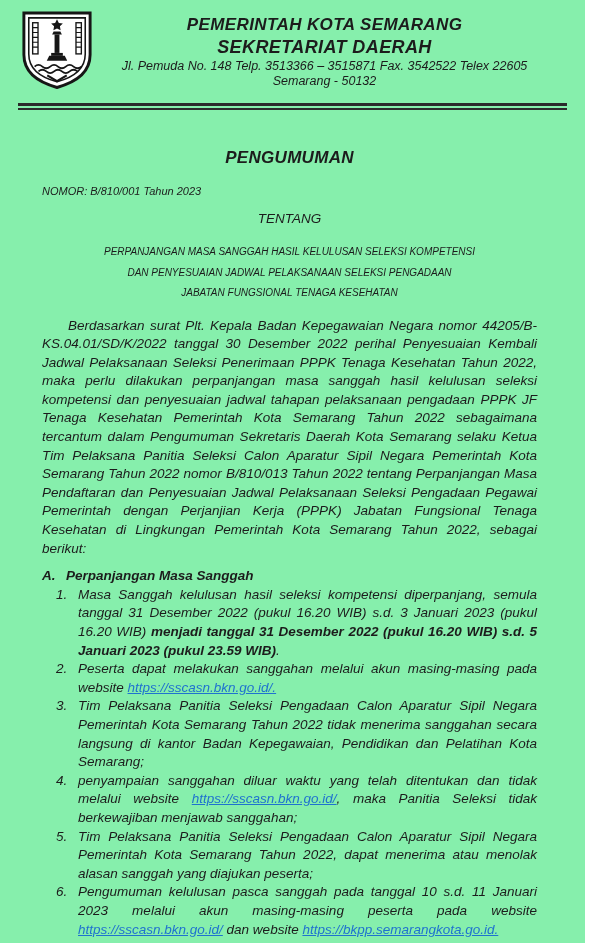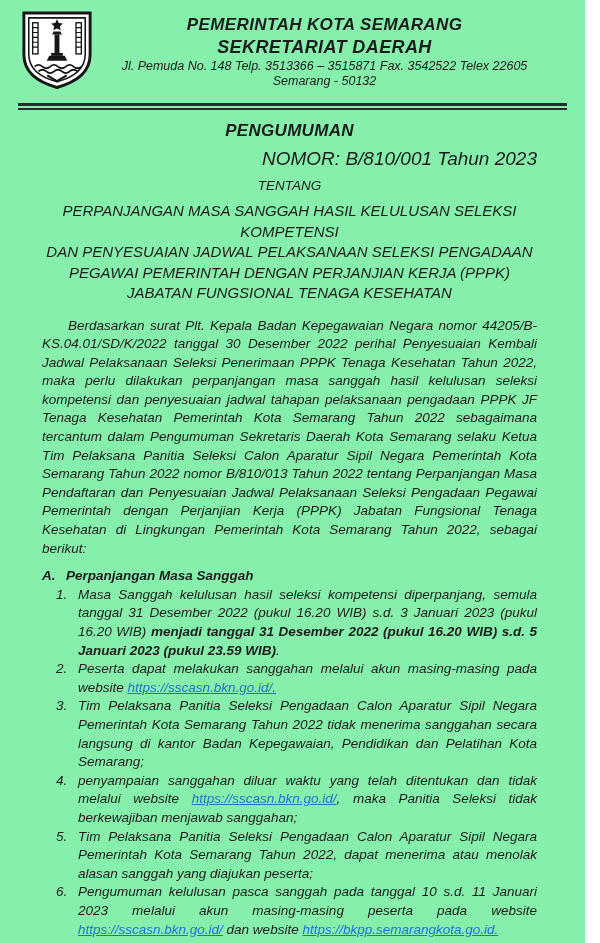--- a/index.html
+++ b/index.html
@@ -11,24 +11,24 @@
   .letterhead { display:flex; align-items:center; padding:10px 30px 6px 20px; }
   .logo { flex:0 0 74px; width:74px; }
   .lh-text { flex:1; text-align:center; }
   .lh-agency { font-size:17px; font-weight:bold; letter-spacing:.4px; line-height:20px; }
   .lh-dept   { font-size:18px; font-weight:bold; letter-spacing:.4px; line-height:24px; }
   .lh-addr   { font-size:12.5px; line-height:15px; }
   .rule { margin:3px 18px 0 18px; height:2px;
           border-top:3px solid #2b2b2b; border-bottom:2px solid #2b2b2b; }
   
   .content { padding:0 48px 0 42px; }
-  .doc-heading { text-align:center; font-weight:bold; font-size:17px; margin-top:11px; letter-spacing:.3px; }
-  .doc-number  { text-align:right; font-size:19px; margin-top:7px; }
-  .doc-tentang { text-align:center; font-size:13.5px; margin-top:8px; }
-  .doc-subject { text-align:center; font-size:15px; line-height:20.5px; margin-top:8px; }
+  .doc-heading { text-align:center; font-weight:bold; font-size:17px; margin-top:38px; letter-spacing:.3px; }
+  .doc-number  { text-align:left; font-size:11px; margin-top:17px; }
+  .doc-tentang { text-align:center; font-size:13.5px; margin-top:14px; }
+  .doc-subject { text-align:center; font-size:10px; line-height:20.5px; margin-top:16px; }
   .opening { font-size:13.5px; line-height:18.6px; text-align:justify;
              text-indent:26px; margin:13px 0 0 0; }
   .section-head { display:flex; font-weight:bold; font-size:13.5px; line-height:18.6px; margin-top:9px; }
   .sec-label { flex:0 0 24px; }
   .list { font-size:13.5px; margin-top:0; }
   .li { display:flex; line-height:18.6px; }
   .num { flex:0 0 22px; margin-left:14px; }
   .li-body { flex:1; text-align:justify; }
   .b { font-weight:bold; }
   a.link { color:var(--link-color,#1f72cf); text-decoration:underline; }
@@ -67,21 +67,20 @@
   <div class="rule"></div>
 
   <main class="content">
     <div class="doc-heading">PENGUMUMAN</div>
     <div class="doc-number">NOMOR: B/810/001 Tahun 2023</div>
     <div class="doc-tentang">TENTANG</div>
 
     <div class="doc-subject">
       <div>PERPANJANGAN MASA SANGGAH HASIL KELULUSAN SELEKSI KOMPETENSI</div>
       <div>DAN PENYESUAIAN JADWAL PELAKSANAAN SELEKSI PENGADAAN</div>
-      <div>PEGAWAI PEMERINTAH DENGAN PERJANJIAN KERJA (PPPK)</div>
       <div>JABATAN FUNGSIONAL TENAGA KESEHATAN</div>
     </div>
 
     <p class="opening">Berdasarkan surat Plt. Kepala Badan Kepegawaian Negara nomor 44205/B-KS.04.01/SD/K/2022 tanggal 30 Desember 2022 perihal Penyesuaian Kembali Jadwal Pelaksanaan Seleksi Penerimaan PPPK Tenaga Kesehatan Tahun 2022, maka perlu dilakukan perpanjangan masa sanggah hasil kelulusan seleksi kompetensi dan penyesuaian jadwal tahapan pelaksanaan pengadaan PPPK JF Tenaga Kesehatan Pemerintah Kota Semarang Tahun 2022 sebagaimana tercantum dalam Pengumuman Sekretaris Daerah Kota Semarang selaku Ketua Tim Pelaksana Panitia Seleksi Calon Aparatur Sipil Negara Pemerintah Kota Semarang Tahun 2022 nomor B/810/013 Tahun 2022 tentang Perpanjangan Masa Pendaftaran dan Penyesuaian Jadwal Pelaksanaan Seleksi Pengadaan Pegawai Pemerintah dengan Perjanjian Kerja (PPPK) Jabatan Fungsional Tenaga Kesehatan di Lingkungan Pemerintah Kota Semarang Tahun 2022, sebagai berikut:</p>
 
     <div class="section-head">
       <span class="sec-label">A.</span>
       <span class="sec-title">Perpanjangan Masa Sanggah</span>
     </div>
 

